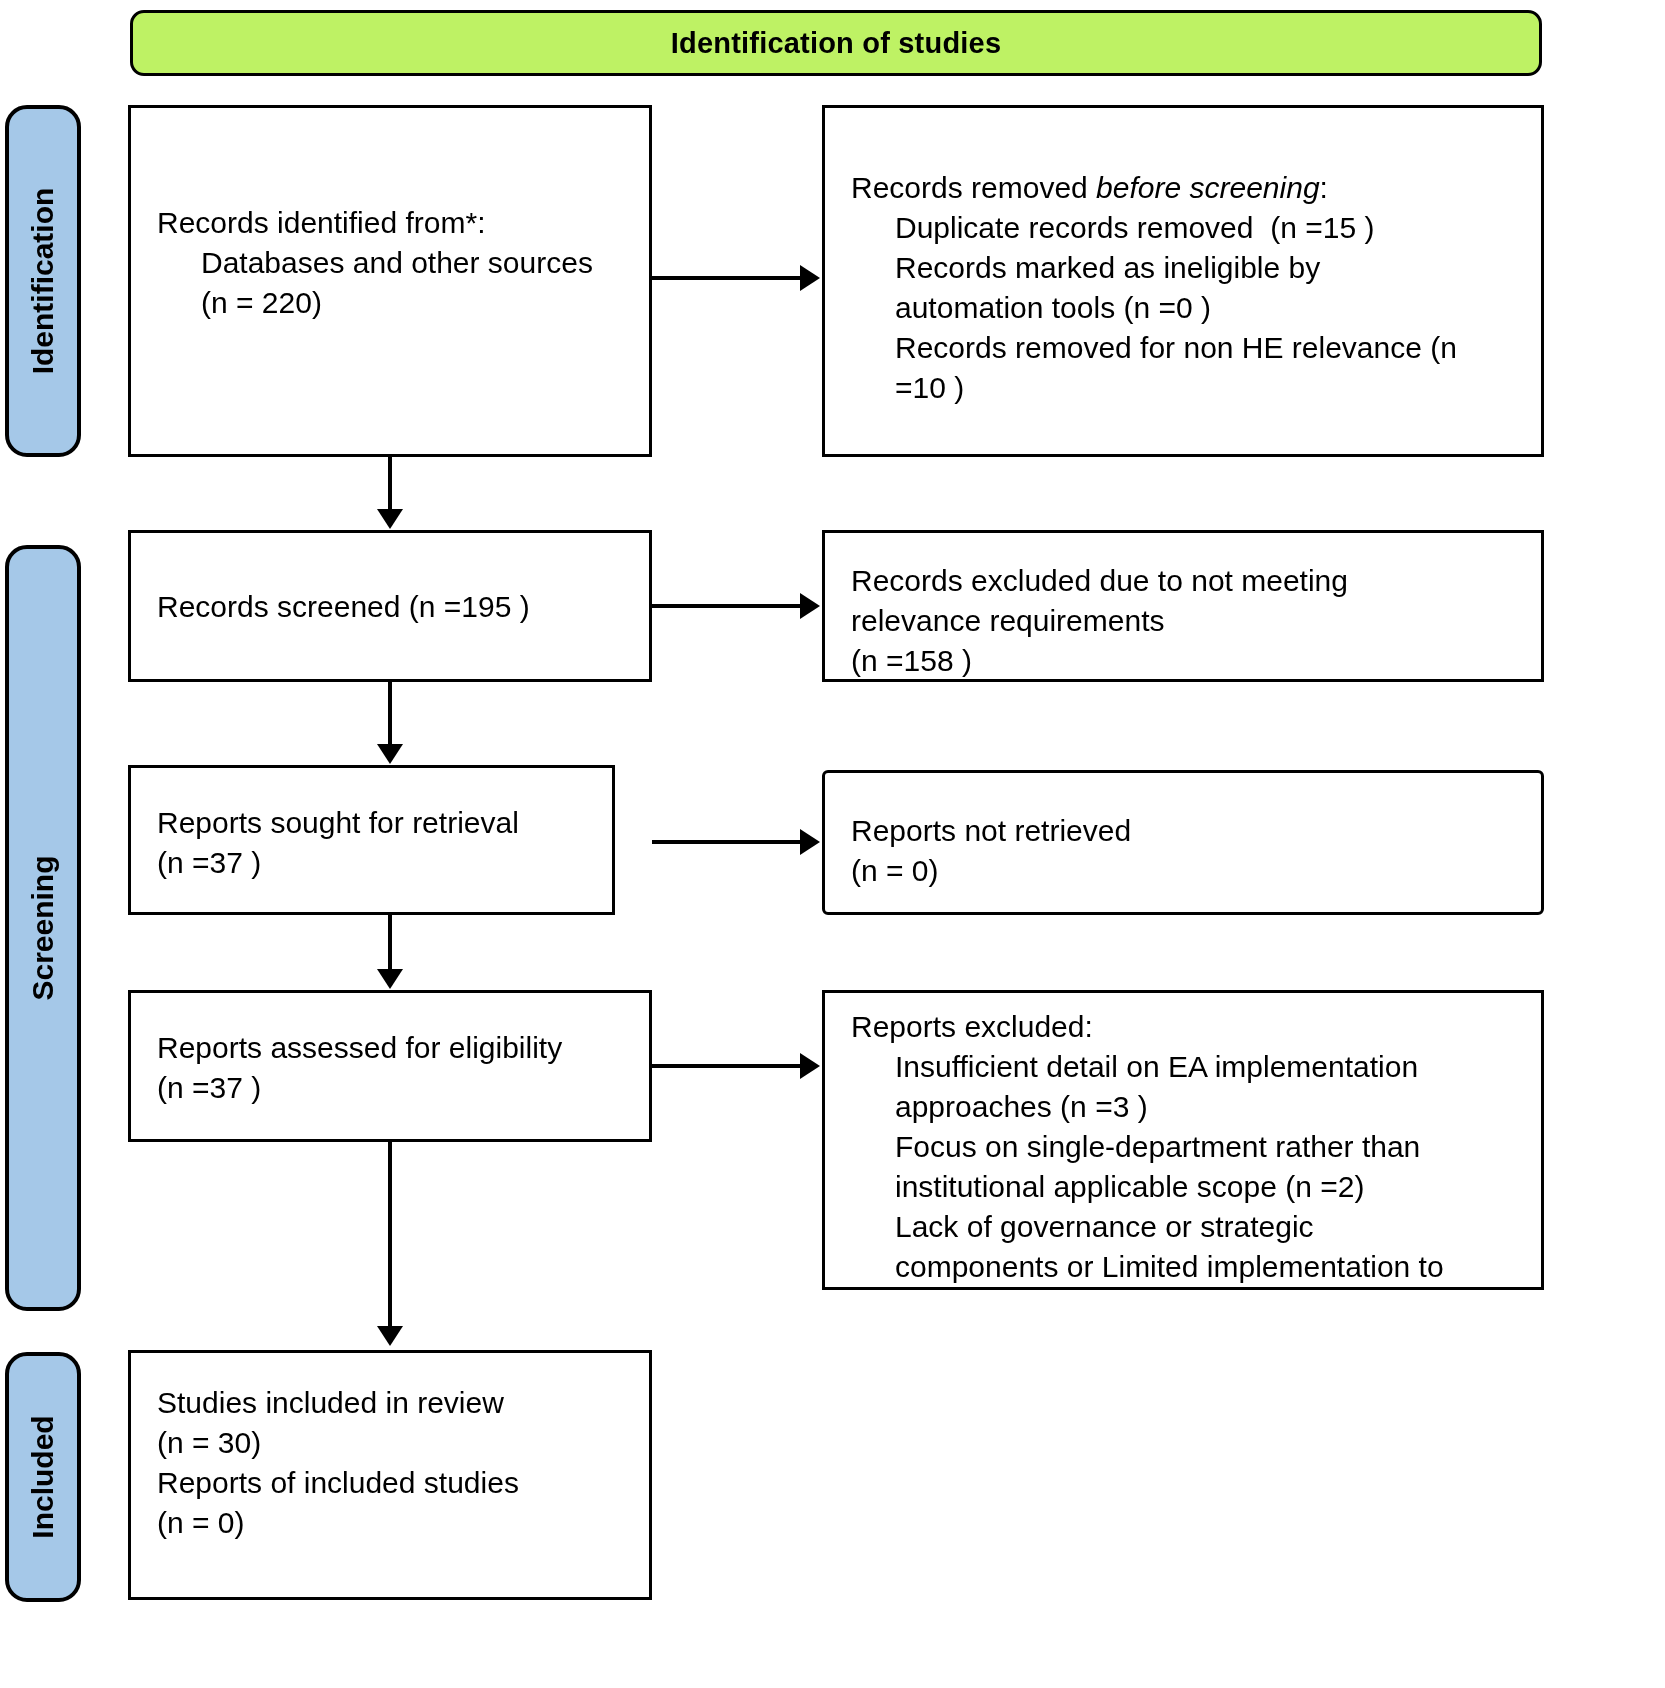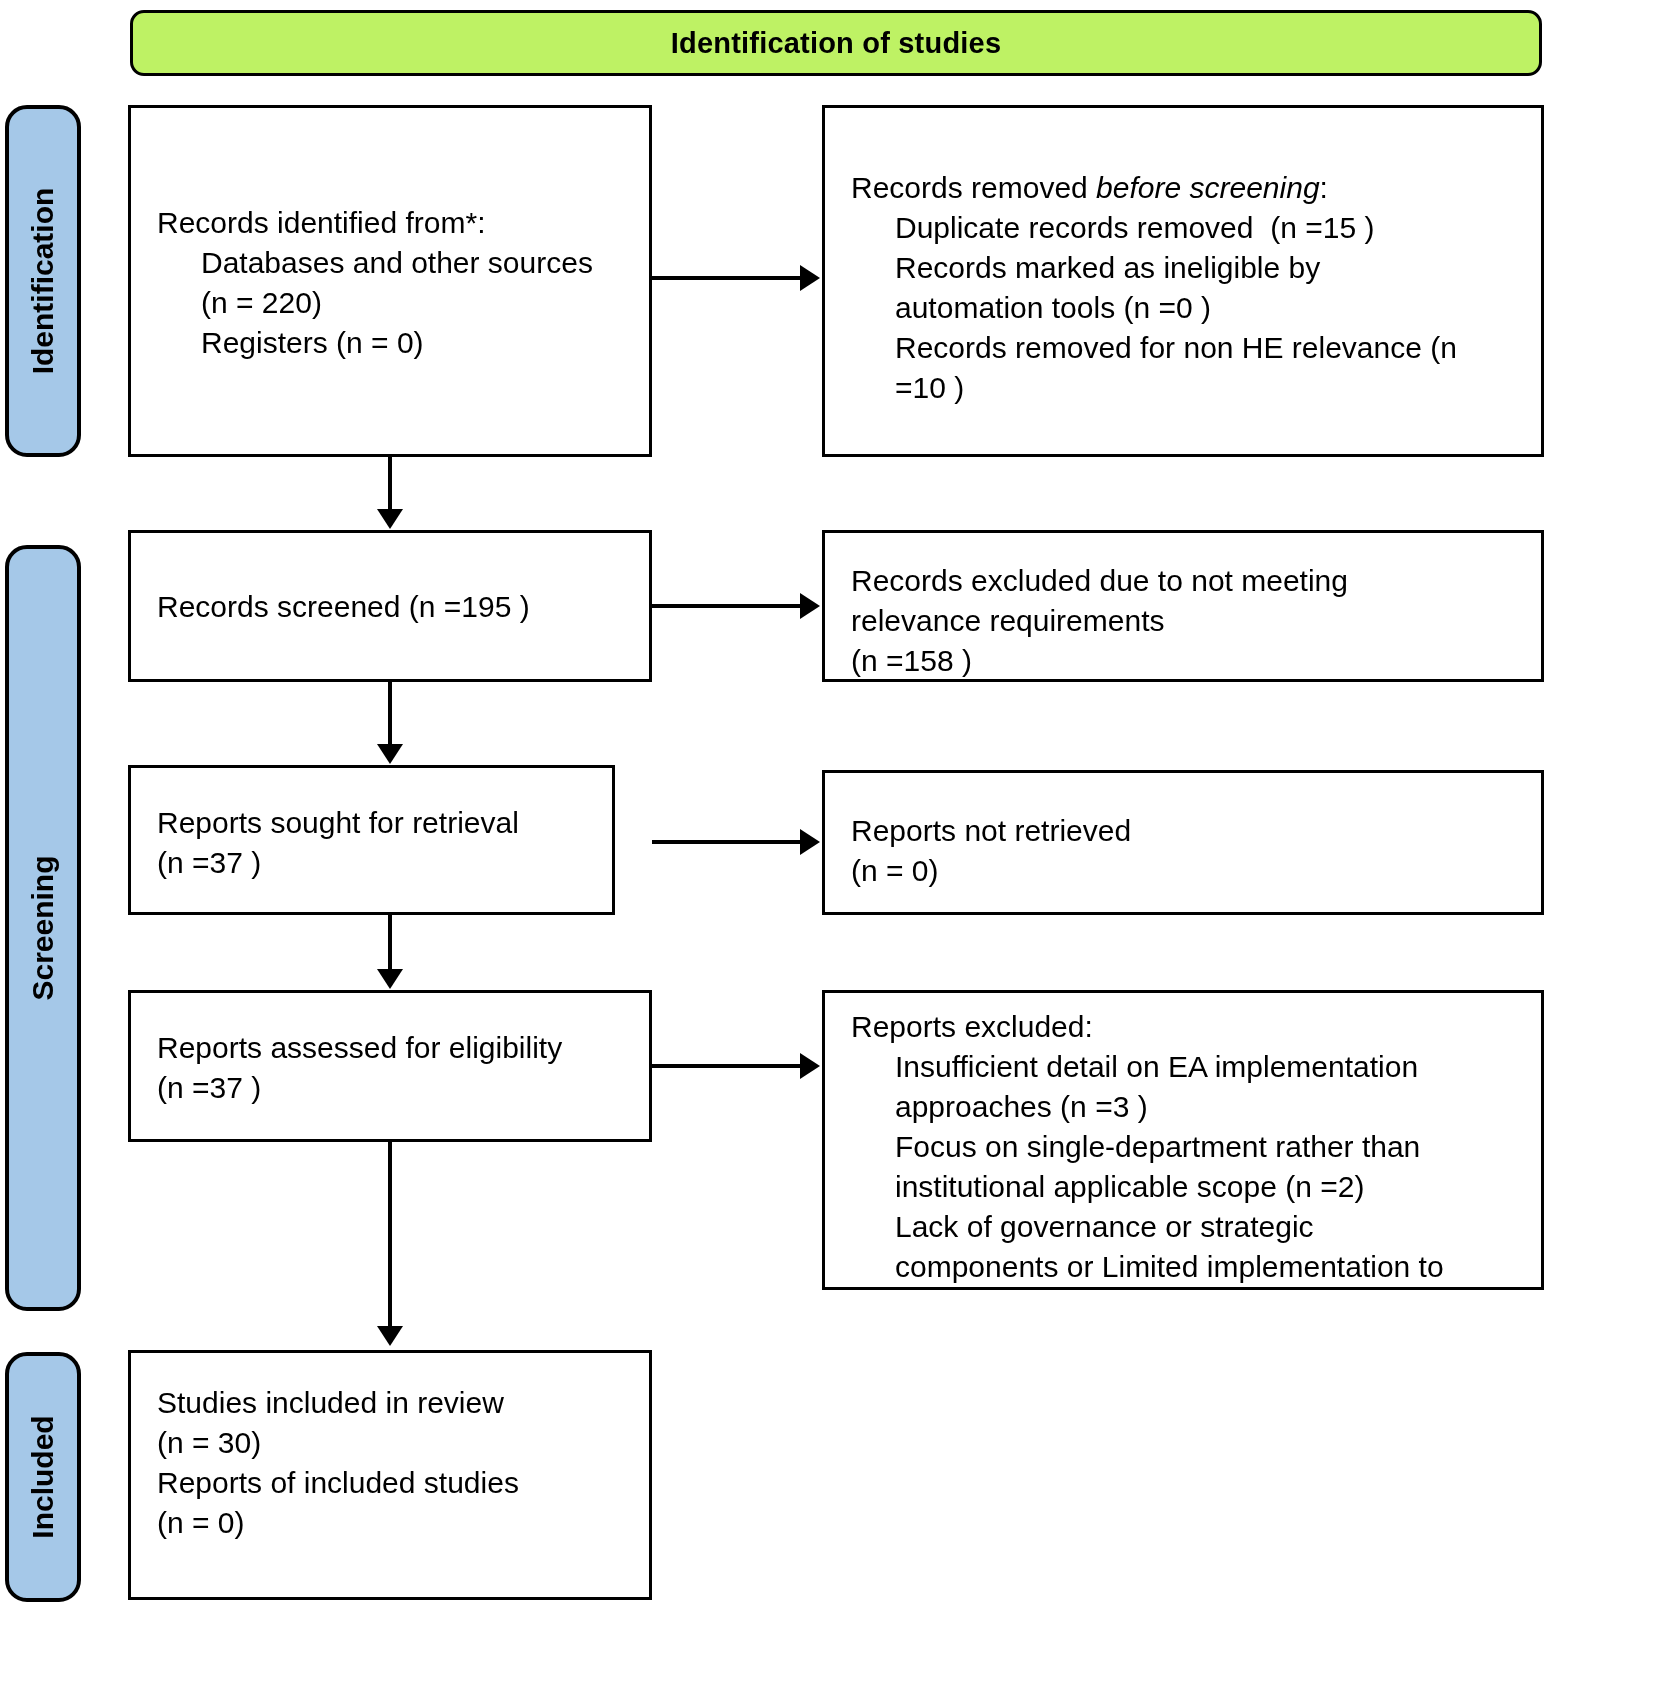--- a/index.html
+++ b/index.html
@@ -32,21 +32,21 @@
   #b-removed{left:822px;top:105px;width:722px;height:352px;}
   #b-removed .txt{top:60px;}
 
   #b-screened{left:128px;top:530px;width:524px;height:152px;}
   #b-screened .txt{top:54px;}
   #b-excluded1{left:822px;top:530px;width:722px;height:152px;}
   #b-excluded1 .txt{top:28px;}
 
   #b-sought{left:128px;top:765px;width:487px;height:150px;}
   #b-sought .txt{top:35px;}
-  #b-notret{left:822px;top:770px;width:722px;height:145px;}
+  #b-notret{left:822px;top:770px;width:722px;height:145px;border-radius:6px;}
   #b-notret .txt{top:38px;}
 
   #b-assessed{left:128px;top:990px;width:524px;height:152px;padding-left:38px;}
   #b-assessed .txt{top:35px;}
   #b-excluded2{left:822px;top:990px;width:722px;height:300px;}
   #b-excluded2 .txt{top:14px;}
 
   #b-included{left:128px;top:1350px;width:524px;height:250px;}
   #b-included .txt{top:30px;}
 
@@ -71,21 +71,21 @@
 </div>
 <div class="side" id="side-screen">
   <span>Screening</span>
 </div>
 <div class="side" id="side-incl">
   <span>Included</span>
 </div>
 
 <div class="box" id="b-identified">
   <div class="txt"><span>Records identified from*:</span>
-<span class="ind">Databases and other sources</span><span class="ind">(n = 220)</span><span class="ind">Registers (n = 0)</span></div>
+<span class="ind">Databases and other sources</span><span class="ind">(n = 220)</span></div>
 </div>
 
 <div class="box" id="b-removed">
   <div class="txt"><span>Records removed </span><em>before screening</em><span>:</span>
 <span class="ind">Duplicate records removed  (n =15 )</span><span class="ind">Records marked as ineligible by</span><span class="ind">automation tools (n =0 )</span><span class="ind">Records removed for non HE relevance (n</span><span class="ind">=10 )</span></div>
 </div>
 
 <div class="box" id="b-screened">
   <div class="txt"><span>Records screened (n =195 )</span></div>
 </div>

